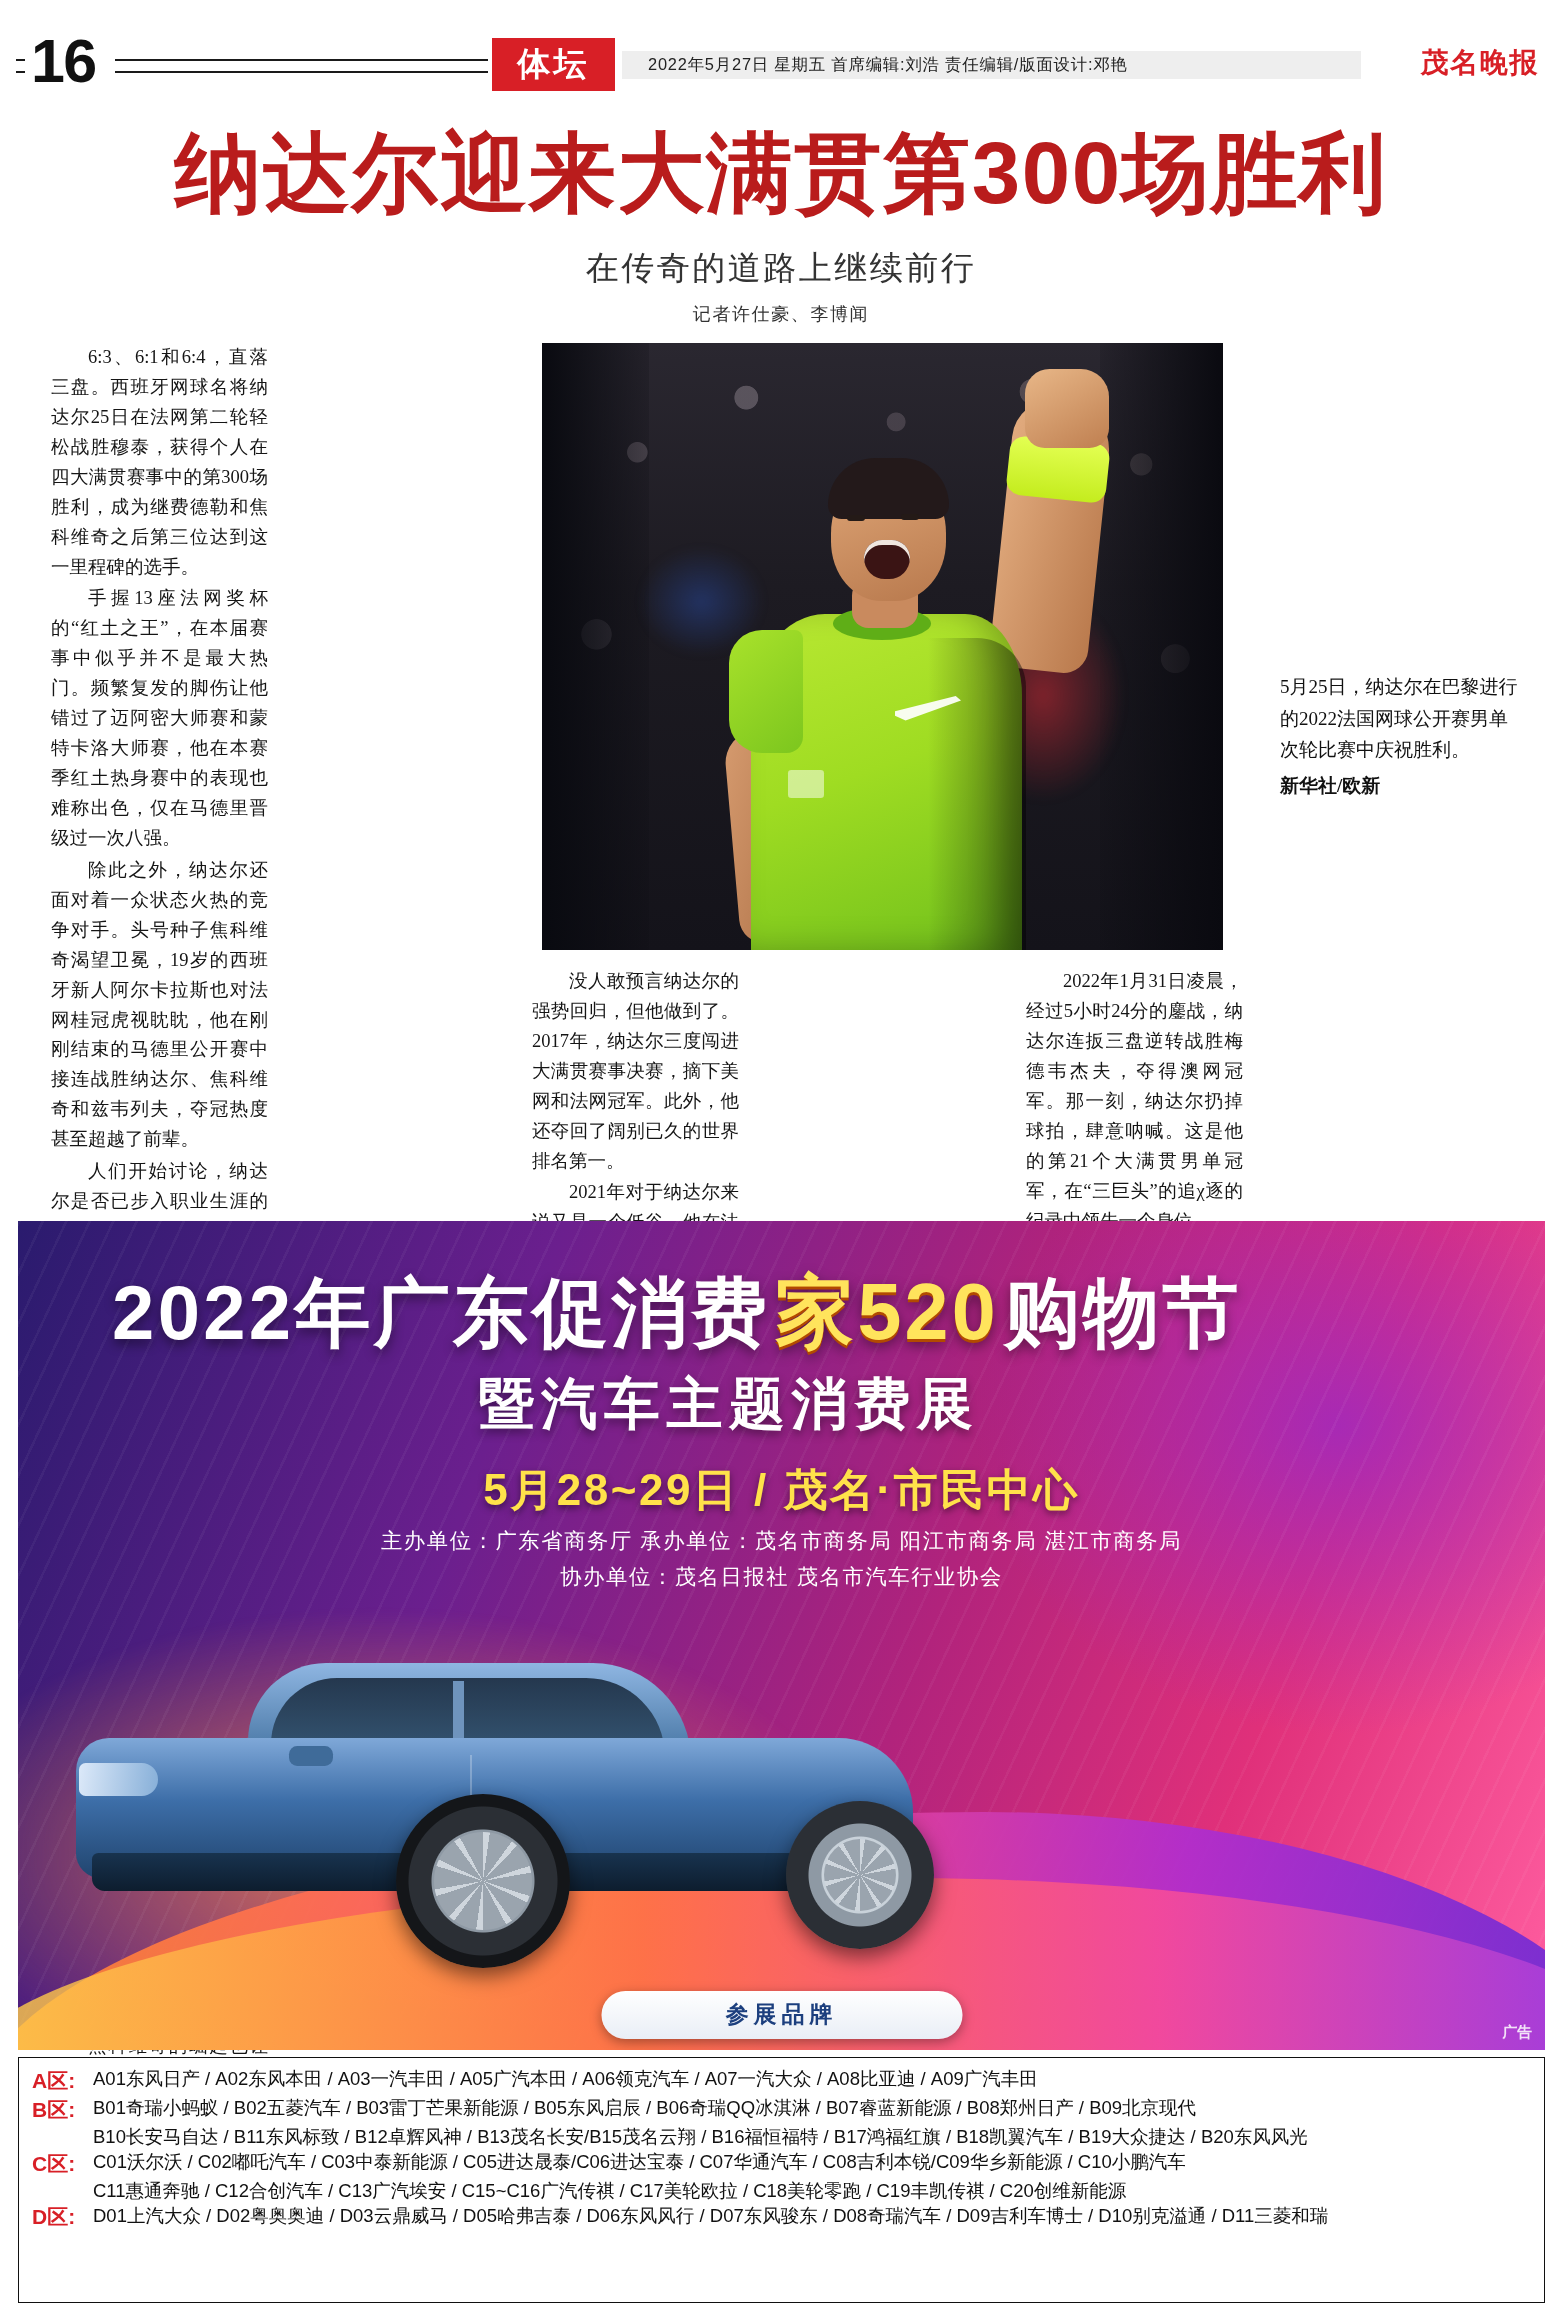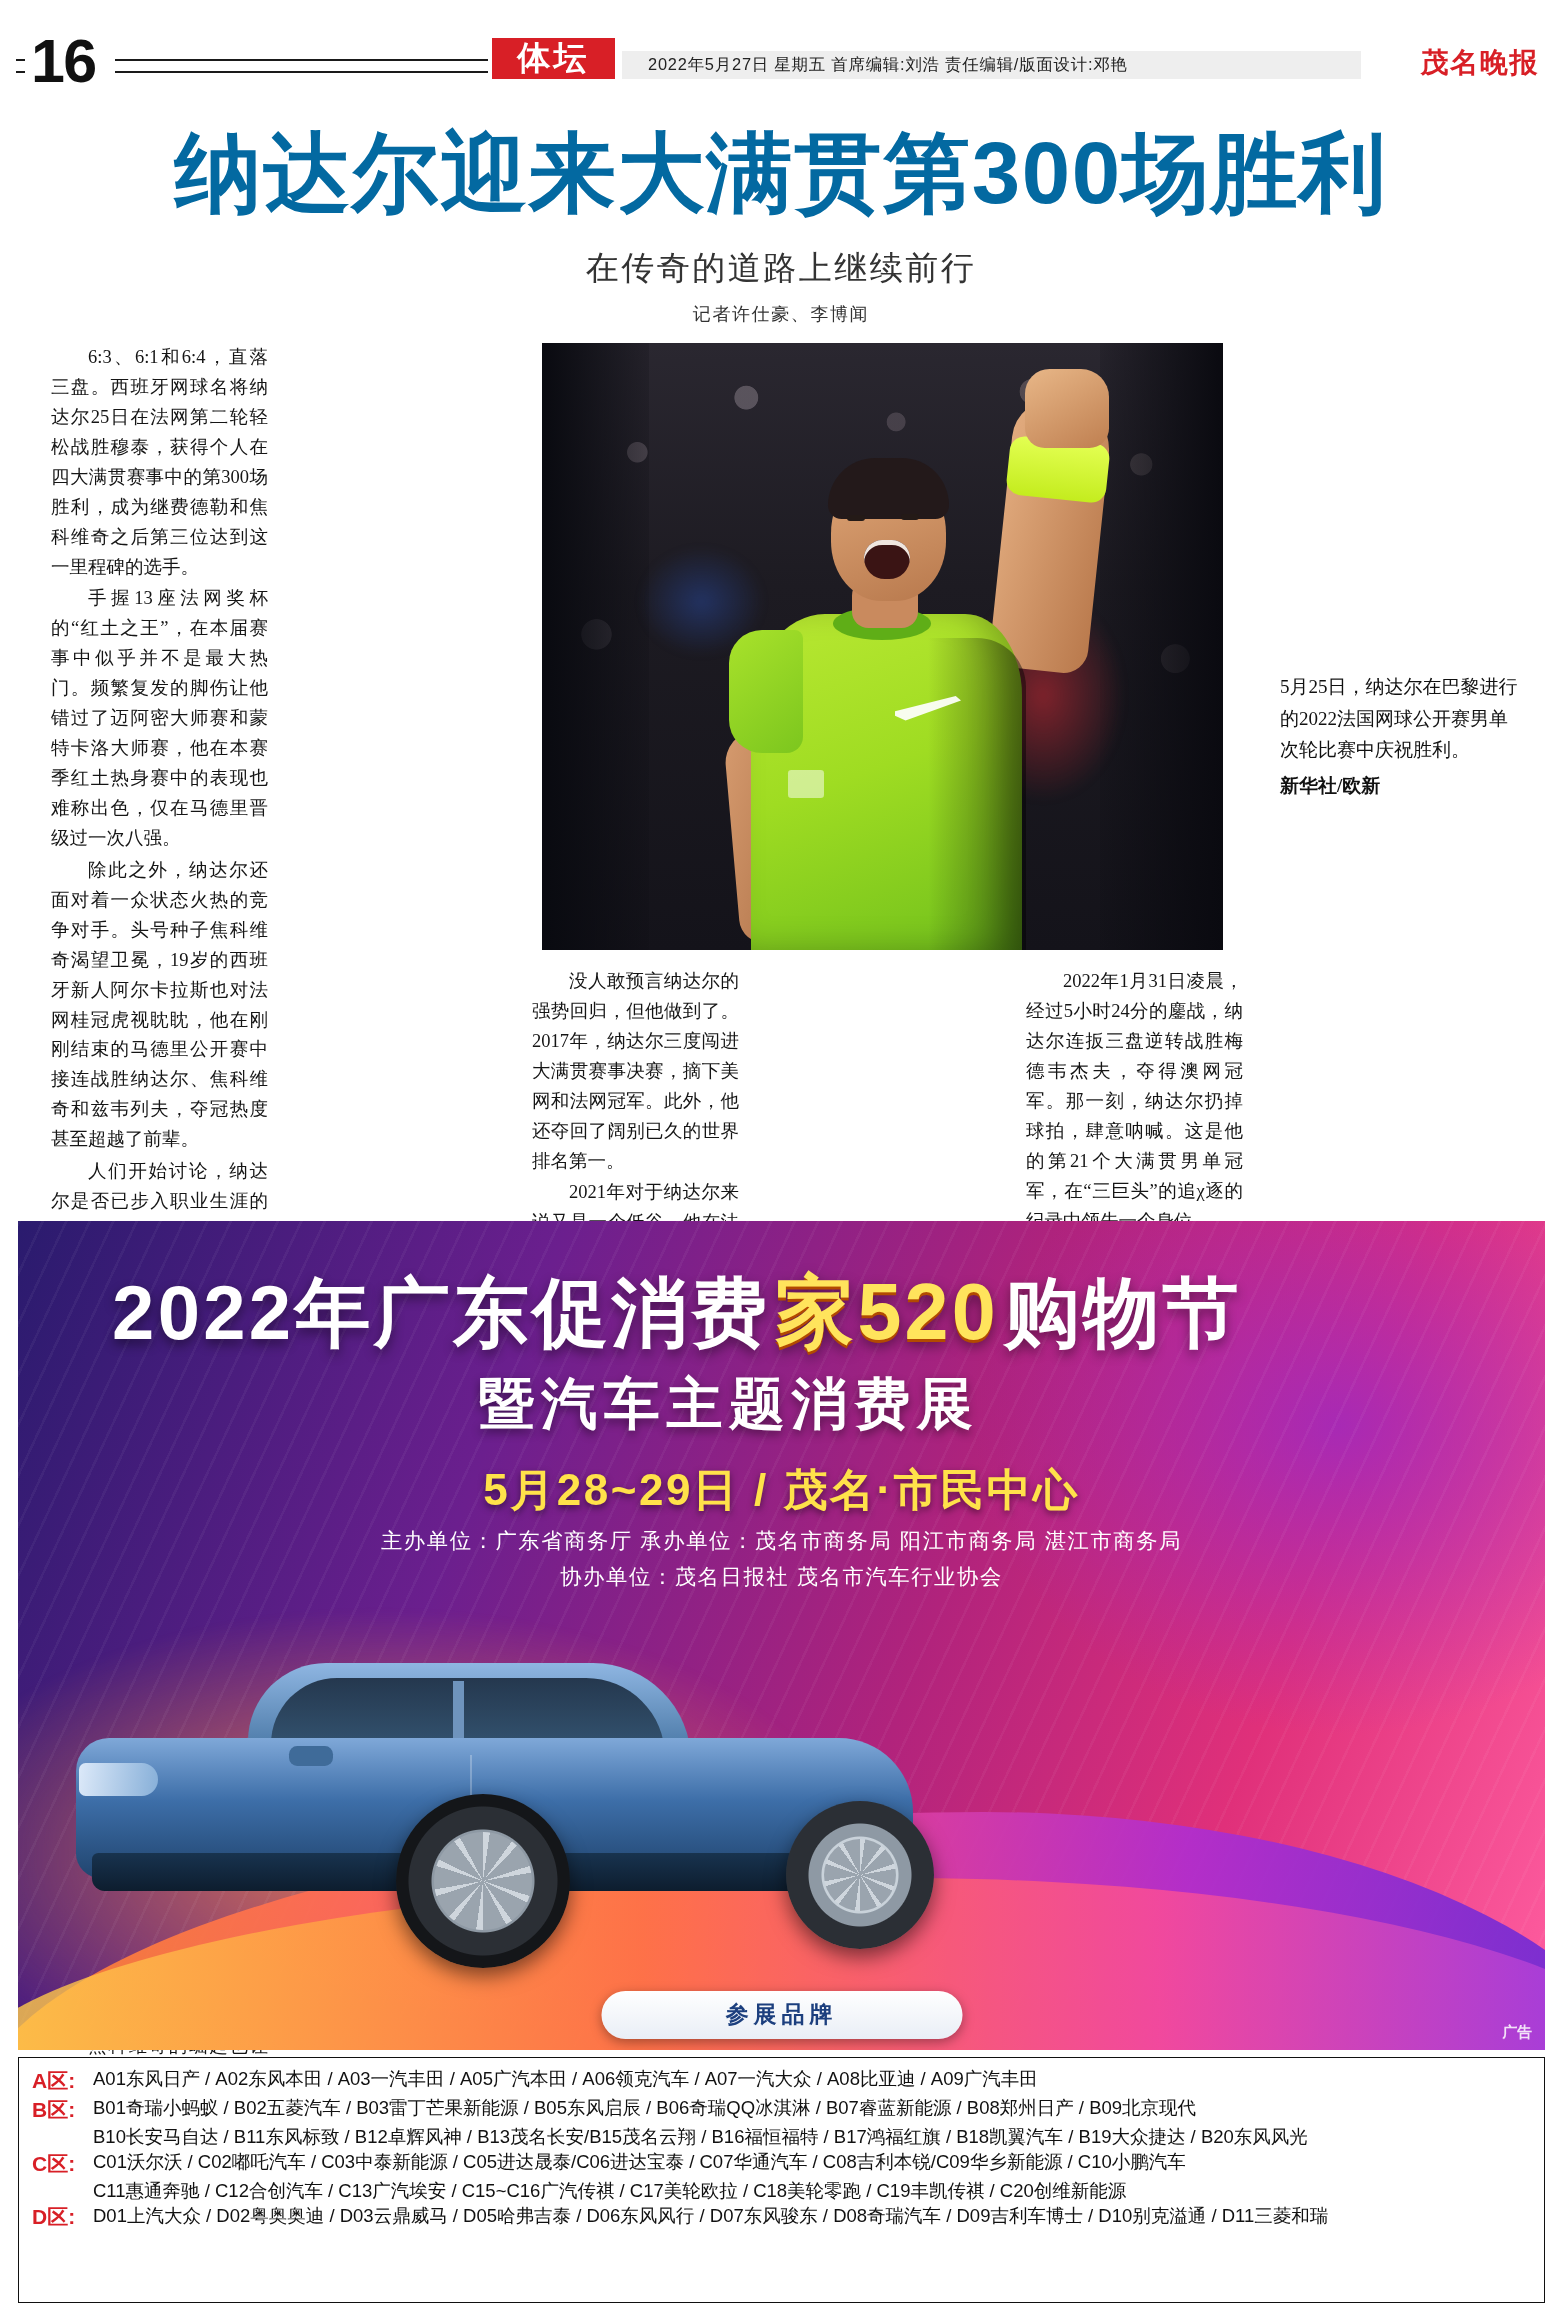--- a/index.html
+++ b/index.html
@@ -48,21 +48,21 @@
   }
   .page-num-mask {
     position: absolute;
     left: 24.6px; top: 28px;
     width: 90px; height: 66px;
     background: #fff;
   }
   .section-tag {
     position: absolute;
     left: 492px; top: 38px;
-    width: 123px; height: 41px;
+    width: 123px; height: 53px;
     background: #d81f26;
     color: #fff;
     font-family: "Liberation Sans", sans-serif;
     font-size: 33px;
     font-weight: bold;
     letter-spacing: 3.3px;
     display: flex;
     align-items: center;
     justify-content: center;
   }
@@ -95,21 +95,21 @@
   
   .headline {
     position: absolute;
     left: 0; top: 123px;
     width: 1562px;
     text-align: center;
     font-family: "Liberation Sans", sans-serif;
     font-size: 87px;
     font-weight: bold;
     letter-spacing: 1.6px;
-    color: #0369a1;
+    color: #b91c1c;
     line-height: 1.15;
   }
   .subheadline {
     position: absolute;
     left: 0; top: 246px;
     width: 1562px;
     text-align: center;
     font-family: "Liberation Sans", sans-serif;
     font-size: 33px;
     color: #333;

